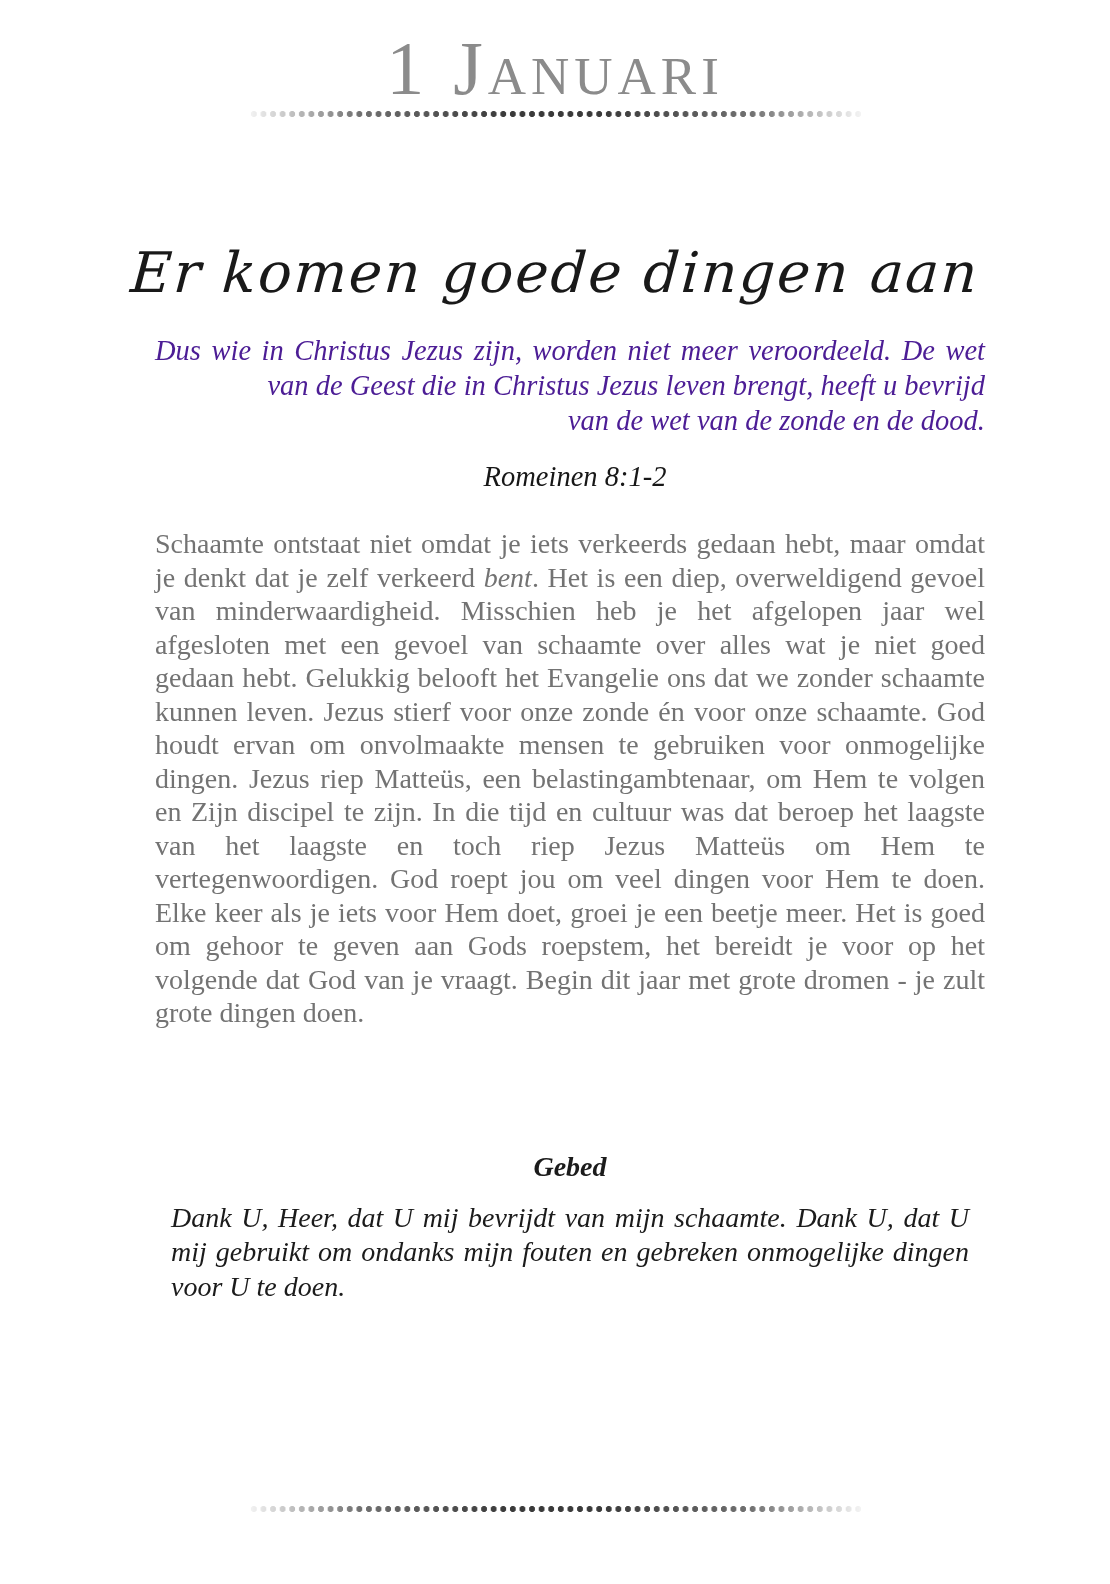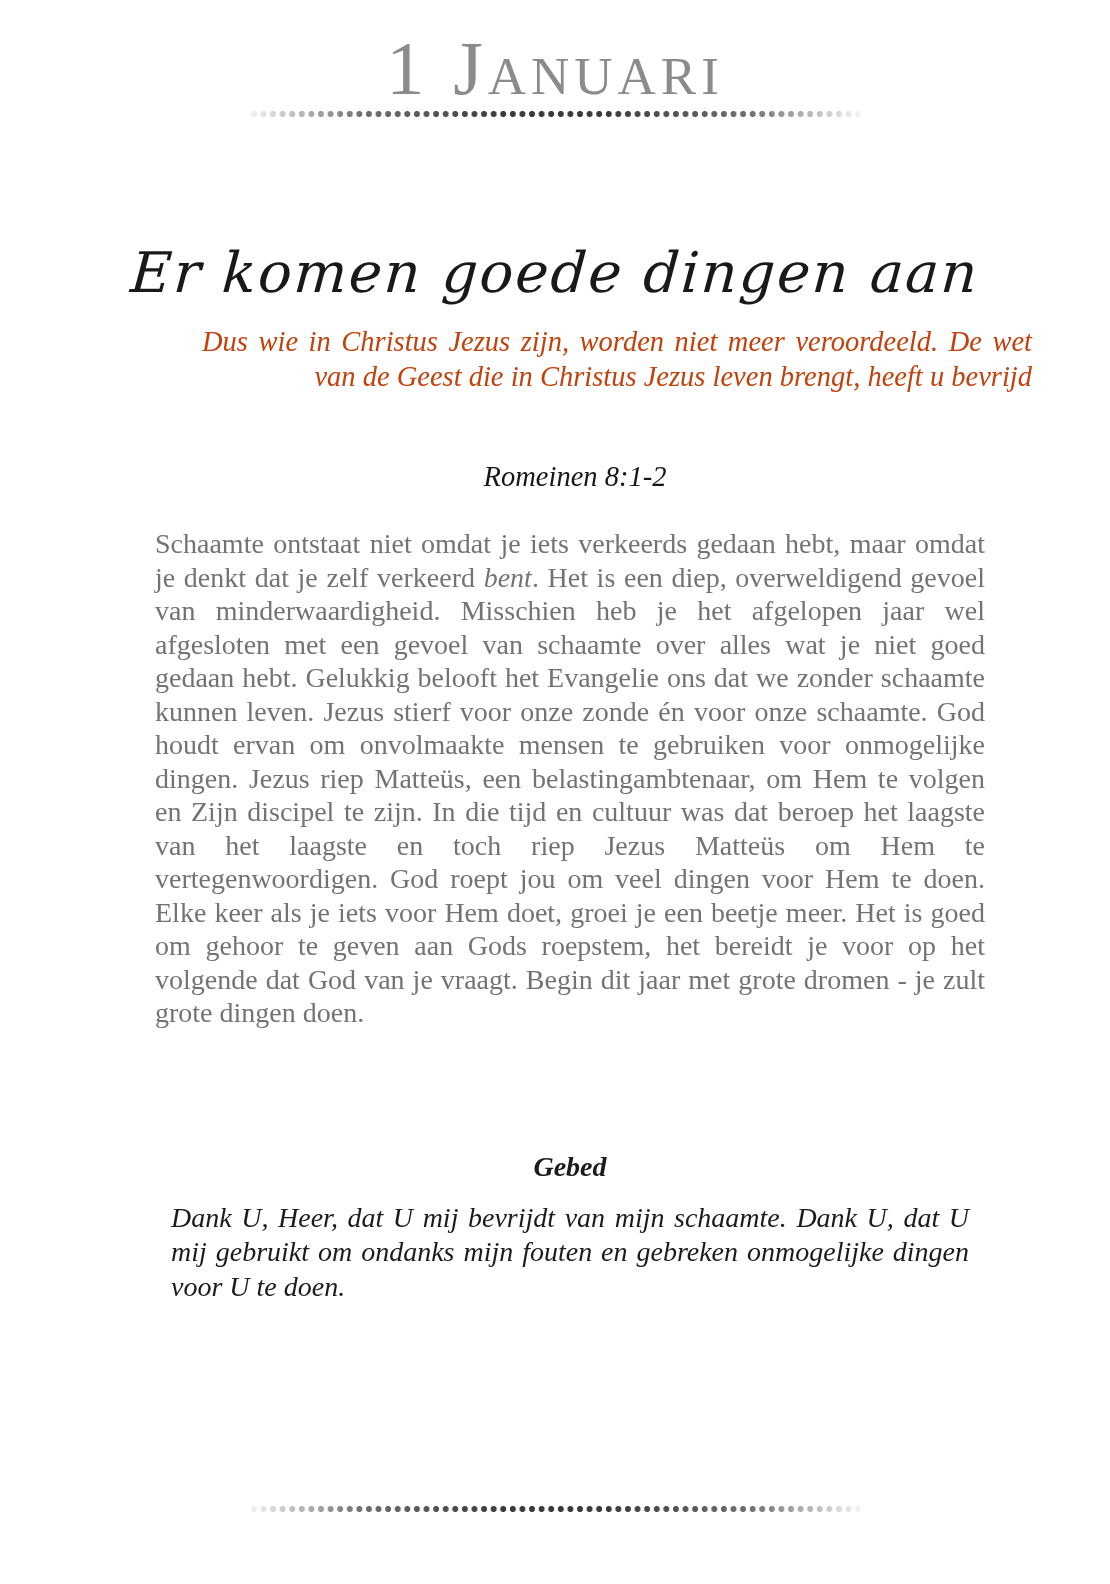--- a/index.html
+++ b/index.html
@@ -66,28 +66,27 @@
     font-size: 56px;
     line-height: 94px;
     letter-spacing: 2px;
     color: #191919;
     transform: skewX(-4deg);
   }
 
   
   .verse {
     position: absolute;
-    top: 324px;
+    top: 333px;
     left: 155px;
     width: 830px;
     font-style: italic;
     font-size: 28.5px;
     line-height: 35px;
-    color: #c2410c;
-    margin-left: 47px;
+    color: #4c1d95;
   }
   .verse-line { text-align: right; }
   .verse-line.stretch {
     text-align: justify;
     text-align-last: justify;
   }
   .verse-ref {
     position: absolute;
     top: 459px;
     left: 0;
@@ -158,20 +157,21 @@
 
   <h1 class="page-title">1 Januari</h1>
 
   <div class="divider divider-top"></div>
 
   <div class="script-title">Er komen goede dingen aan</div>
 
   <div class="verse">
     <div class="verse-line stretch">Dus wie in Christus Jezus zijn, worden niet meer veroordeeld. De wet</div>
     <div class="verse-line">van de Geest die in Christus Jezus leven brengt, heeft u bevrijd</div>
+    <div class="verse-line">van de wet van de zonde en de dood.</div>
   </div>
 
   <div class="verse-ref">Romeinen 8:1-2</div>
 
   <p class="body-text"><span>Schaamte ontstaat niet omdat je iets verkeerds gedaan hebt, maar omdat je denkt dat je zelf verkeerd </span><em>bent</em><span>. Het is een diep, overweldigend gevoel van minderwaardigheid. Misschien heb je het afgelopen jaar wel afgesloten met een gevoel van schaamte over alles wat je niet goed gedaan hebt. Gelukkig belooft het Evangelie ons dat we zonder schaamte kunnen leven. Jezus stierf voor onze zonde én voor onze schaamte. God houdt ervan om onvolmaakte mensen te gebruiken voor onmogelijke dingen. Jezus riep Matteüs, een belastingambtenaar, om Hem te volgen en Zijn discipel te zijn. In die tijd en cultuur was dat beroep het laagste van het laagste en toch riep Jezus Matteüs om Hem te vertegenwoordigen. God roept jou om veel dingen voor Hem te doen. Elke keer als je iets voor Hem doet, groei je een beetje meer. Het is goed om gehoor te geven aan Gods roepstem, het bereidt je voor op het volgende dat God van je vraagt. Begin dit jaar met grote dromen - je zult grote dingen doen.</span></p>
 
   <div class="prayer">
     <div class="prayer-heading">Gebed</div>
     <p class="prayer-text">Dank U, Heer, dat U mij bevrijdt van mijn schaamte. Dank U, dat U mij gebruikt om ondanks mijn fouten en gebreken onmogelijke dingen voor U te doen.</p>
   </div>

